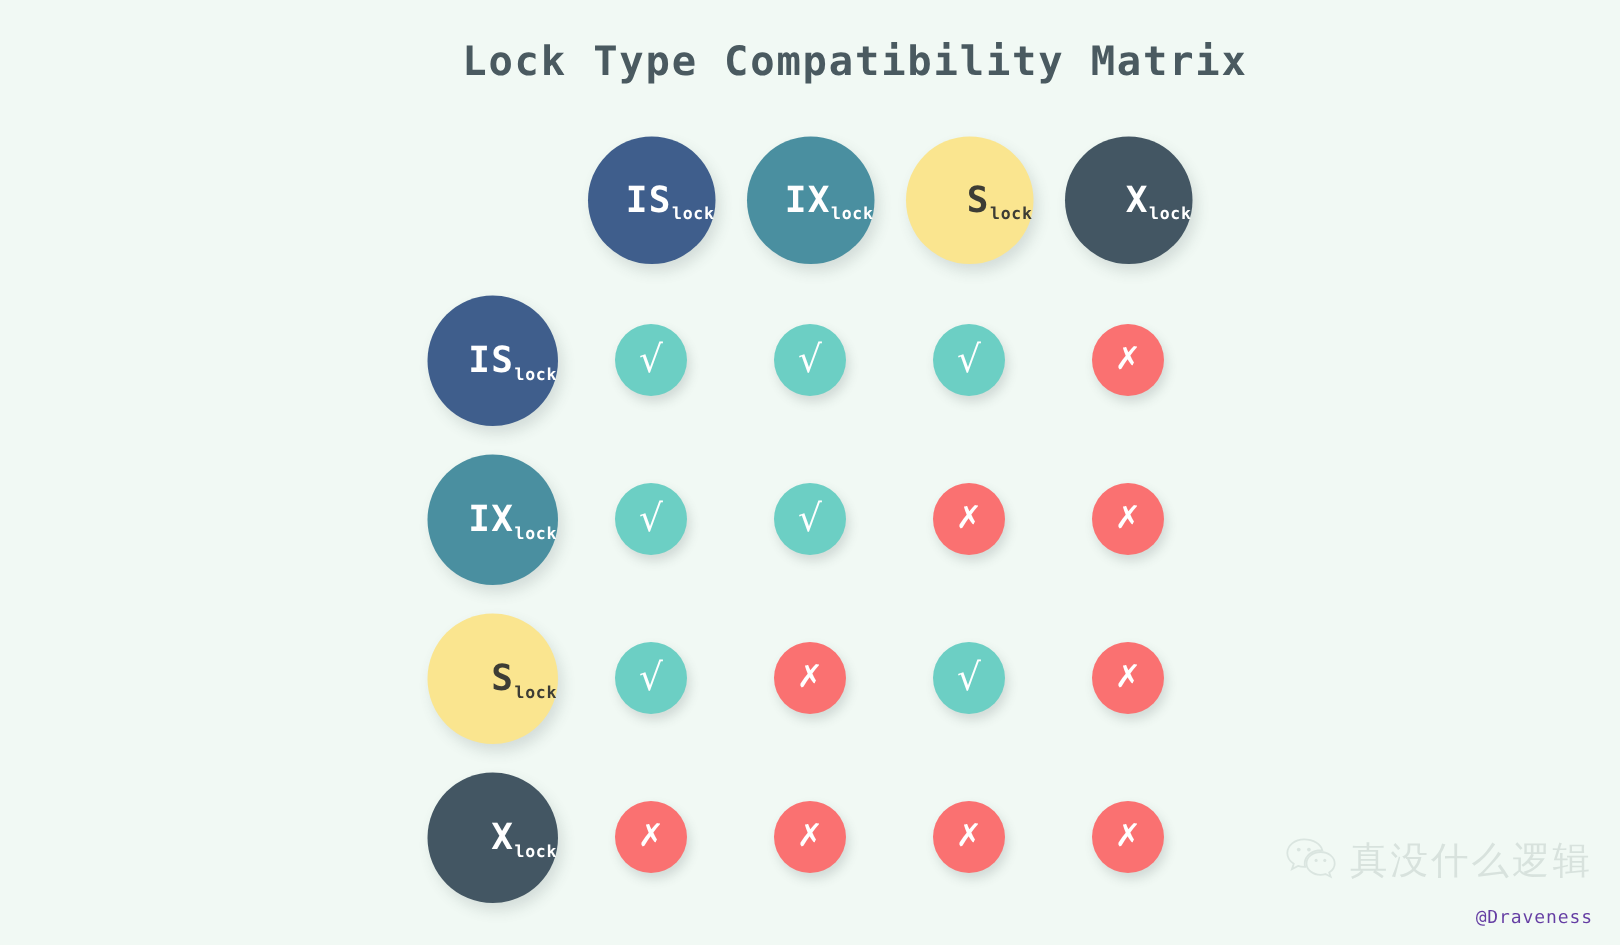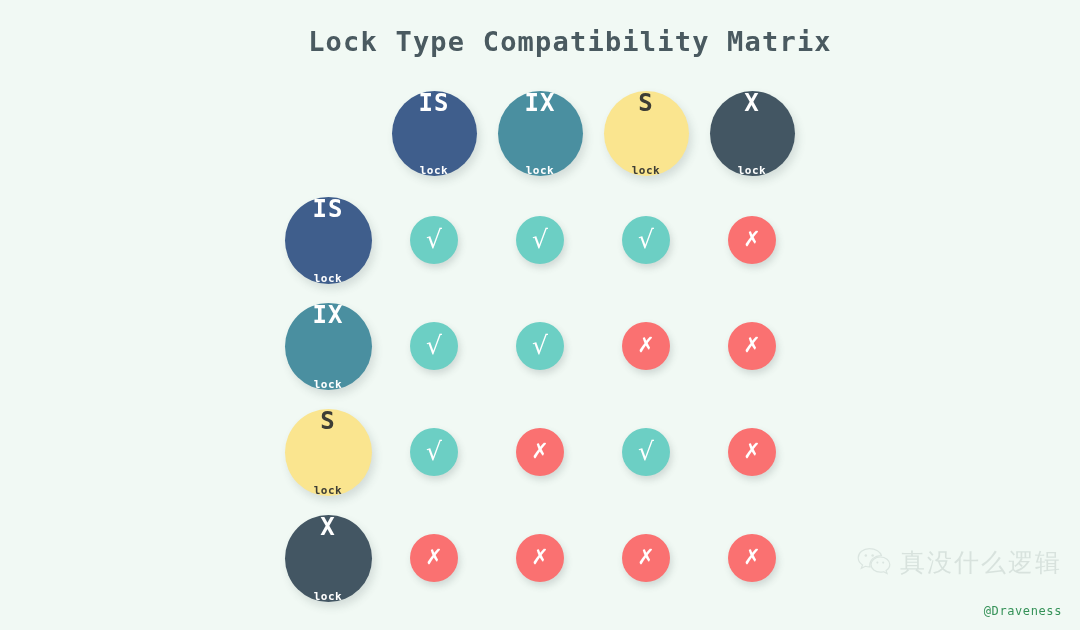--- a/index.html
+++ b/index.html
@@ -34,23 +34,23 @@
     color: #4a5a60;
     white-space: nowrap;
     padding-left: 30px;
   }
 
   
   .lock-badge {
     position: absolute;
     border-radius: 50%;
     display: flex;
-    flex-direction: column;
+    flex-direction: row;
     align-items: center;
-    justify-content: space-between;
+    justify-content: flex-end;
     box-sizing: border-box;
     box-shadow: 3px 5px 9px rgba(60, 80, 80, 0.16);
   }
   .lock-badge .badge-code {
     font-family: "DejaVu Sans Mono", "Liberation Mono", monospace;
     font-size: 24px;
     font-weight: 700;
     letter-spacing: 1px;
     line-height: 1;
   }
@@ -125,24 +125,24 @@
     opacity: 0.30;
   }
   #watermark-brand .wm-text {
     font-family: "DejaVu Sans", "Liberation Sans", sans-serif;
     font-size: 25px;
     color: #9fb0ab;
     letter-spacing: 2px;
     white-space: nowrap;
   }
   #watermark-handle {
-    margin-top: 25px;
+    margin-top: 14px;
     font-family: "DejaVu Sans Mono", "Liberation Mono", monospace;
     font-size: 12px;
-    color: #15803d;
+    color: #4c1d95;
     letter-spacing: 0.6px;
     opacity: 0.85;
   }
 </style>
 </head>
 <body>
 
 <div id="matrix-figure">
 
   <div id="page-title">Lock Type Compatibility Matrix</div>

